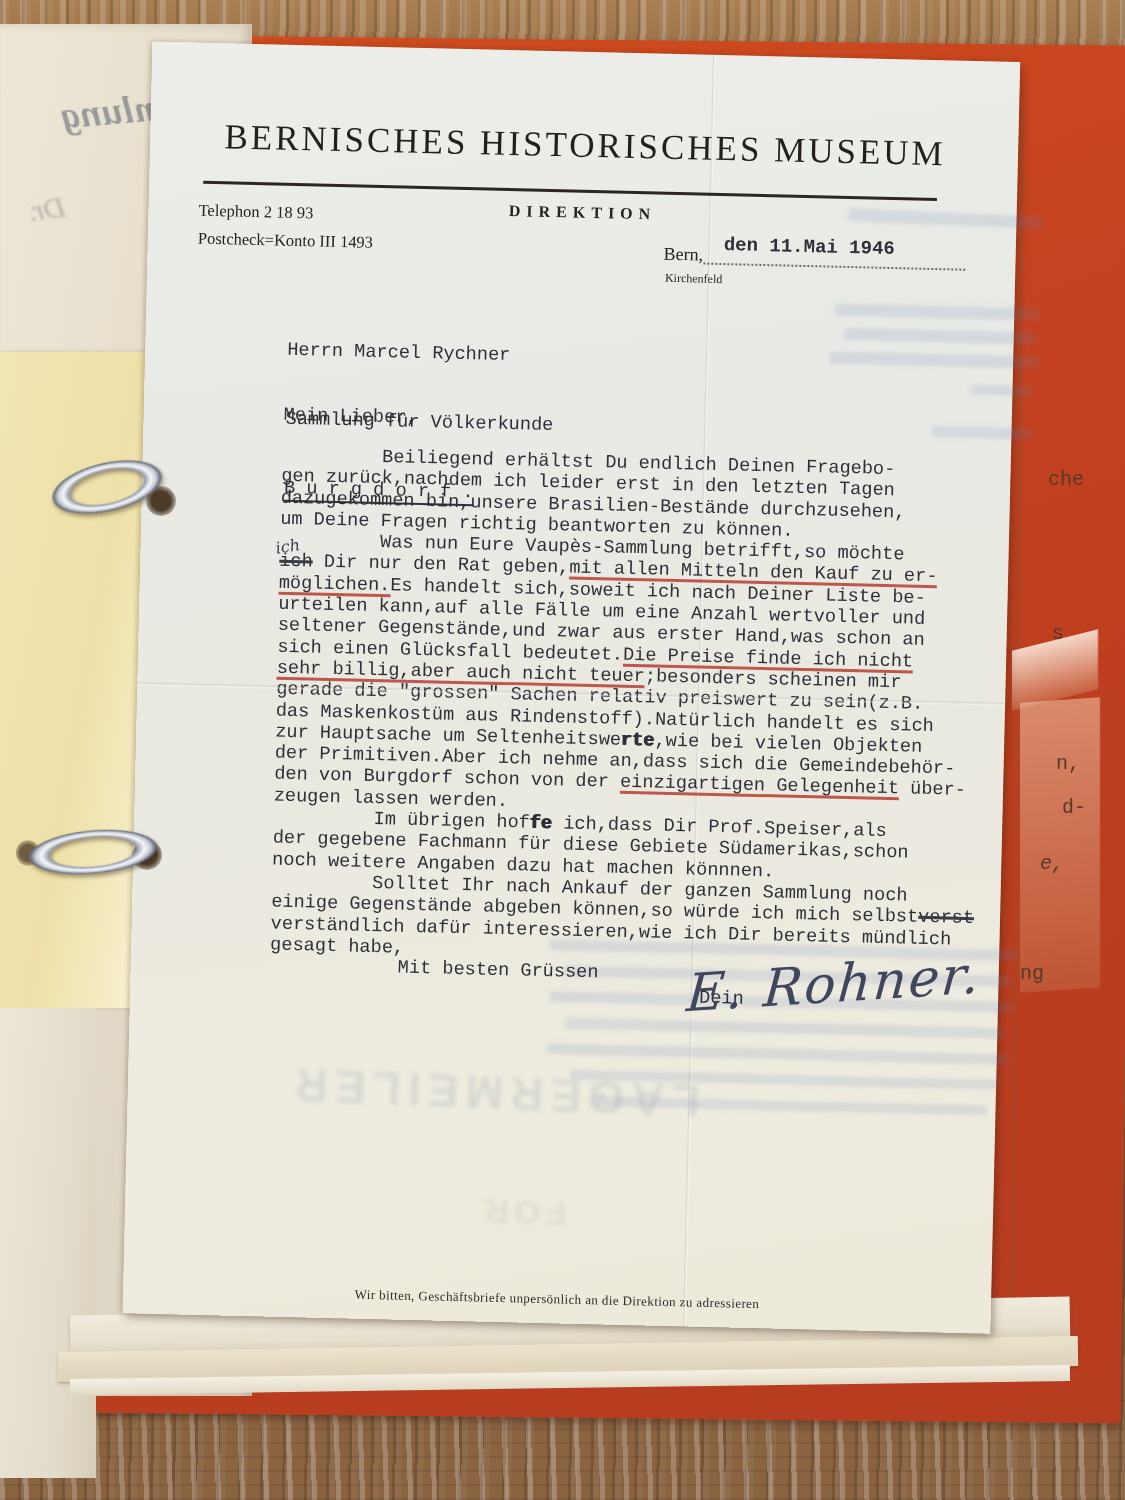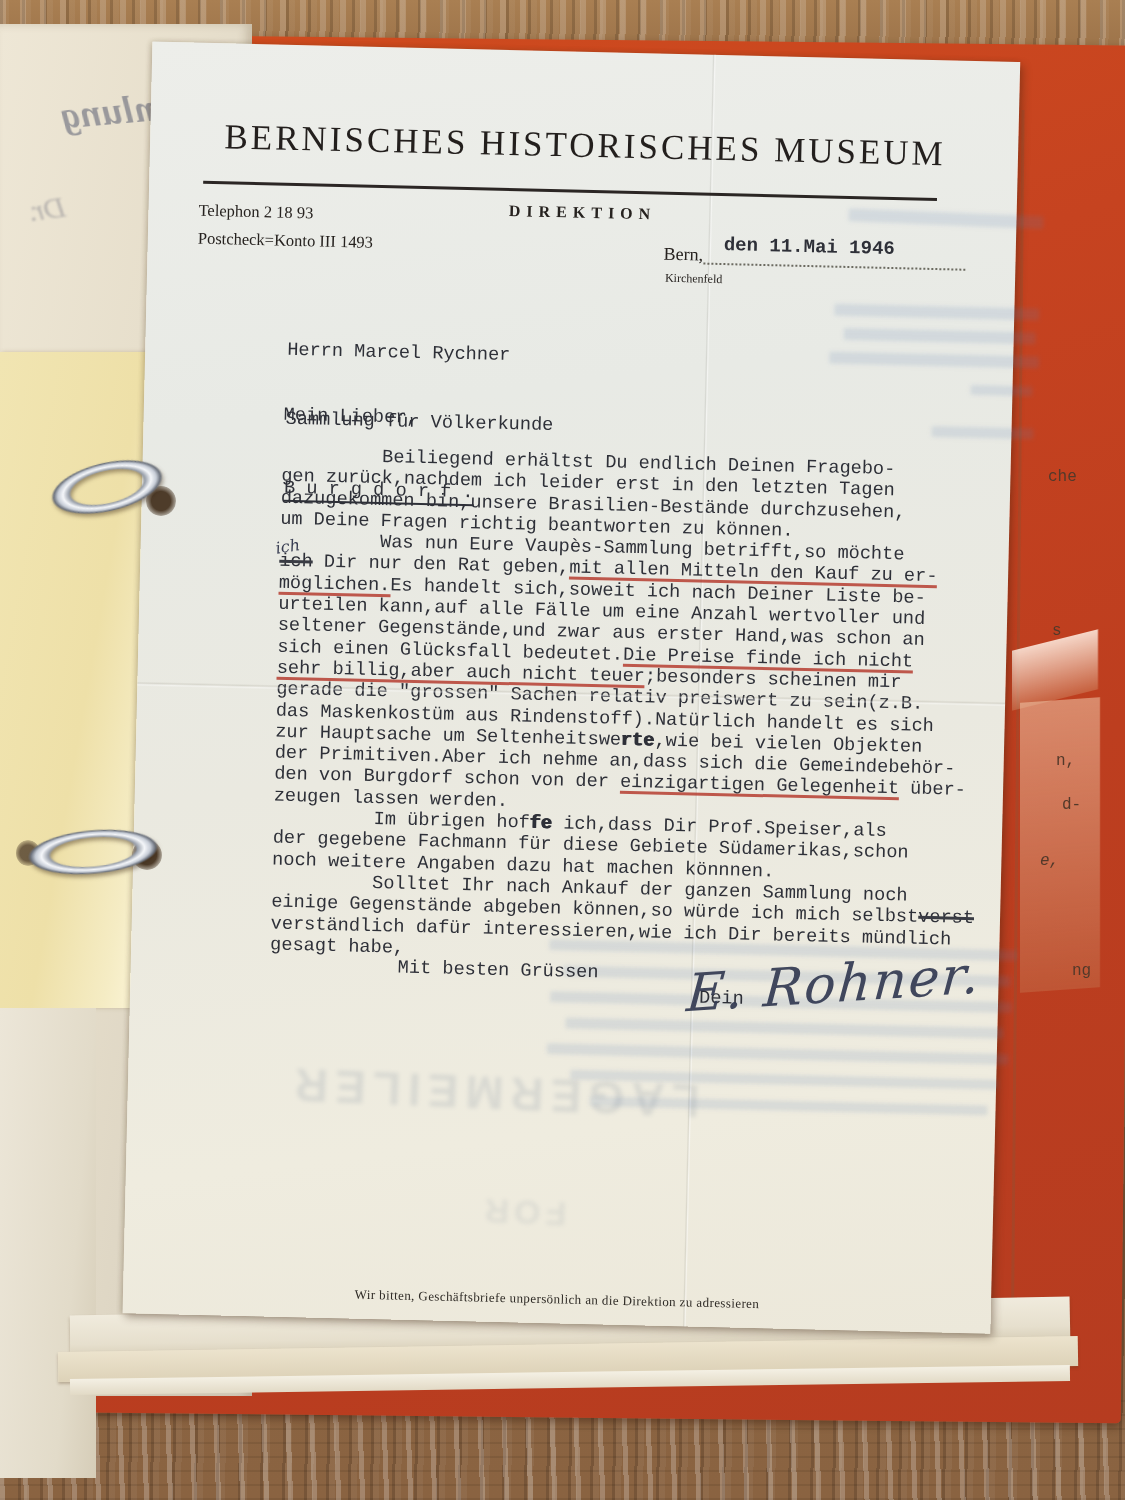--- a/index.html
+++ b/index.html
@@ -42,27 +42,27 @@
   
   .stack-right{left:992px;top:96px;width:112px;height:1302px;
     clip-path:polygon(14% 1%,96% 4%,90% 99%,2% 96%);
     background:linear-gradient(180deg,#f4dcc6 0%,#e6bfa3 22%,#debts 0,#ddb093 48%,#ecd0b8 58%,#dfb396 76%,#e7c3a9 100%);}
   .stack-fold1{left:1012px;top:640px;width:86px;height:60px;transform:skewY(-14deg);
     background:linear-gradient(180deg,rgba(255,240,228,.85),rgba(214,160,120,.35));filter:blur(.5px);}
   .stack-fold2{left:1020px;top:700px;width:80px;height:290px;transform:skewY(-4deg);
     background:linear-gradient(180deg,rgba(240,200,170,.55),rgba(200,140,100,.30));filter:blur(.6px);}
   .stack-seam{left:1016px;top:110px;width:3px;height:1270px;background:rgba(130,85,55,.30);transform:rotate(.5deg);filter:blur(.5px);}
   .frag{position:absolute;font-family:"Liberation Mono","DejaVu Sans Mono",monospace;
-    font-size:16px;color:#52392a;filter:blur(.3px);}
+    font-size:20px;color:#52392a;filter:blur(.3px);}
   .frag:nth-child(1){left:1048px;top:468px;}
   .frag:nth-child(2){left:1052px;top:622px;}
   .frag:nth-child(3){left:1056px;top:752px;}
   .frag:nth-child(4){left:1062px;top:796px;}
   .frag:nth-child(5){left:1040px;top:852px;font-style:italic;}
-  .frag:nth-child(6){left:1072px;top:962px;}
+  .frag:nth-child(6){left:1020px;top:962px;}
   
   .strip1{left:70px;top:1306px;width:1000px;height:42px;transform:rotate(-1.1deg);
     background:linear-gradient(180deg,#f0ebdd,#e6dfcd 70%,#d9d0ba);box-shadow:0 2px 3px rgba(90,60,30,.35);}
   .strip2{left:58px;top:1344px;width:1020px;height:30px;transform:rotate(-.9deg);
     background:linear-gradient(180deg,#ece3cd,#ddd2b8);box-shadow:0 2px 3px rgba(90,60,30,.3);}
   .strip3{left:70px;top:1372px;width:1000px;height:16px;transform:rotate(-.8deg);
     background:linear-gradient(180deg,#f4f0e4,#e2dac6);}
   
   .letter{left:152px;top:42px;width:868px;height:1272px;
     transform:rotate(1.35deg);transform-origin:20px 20px;

